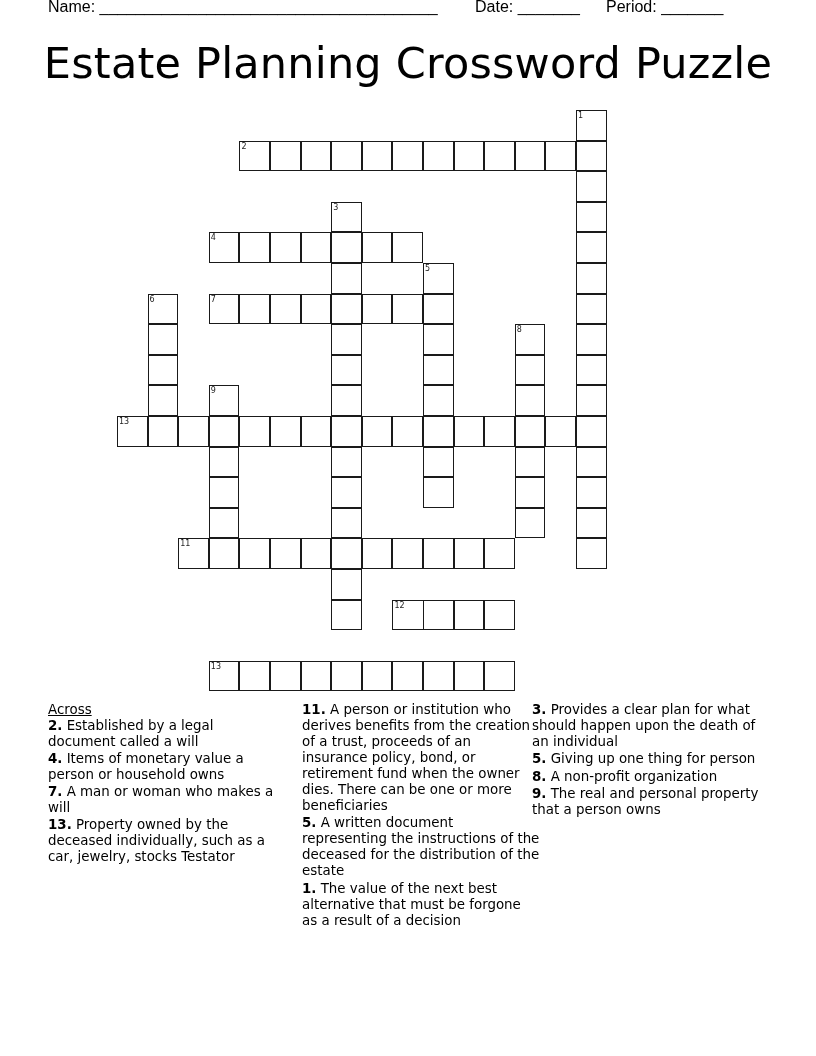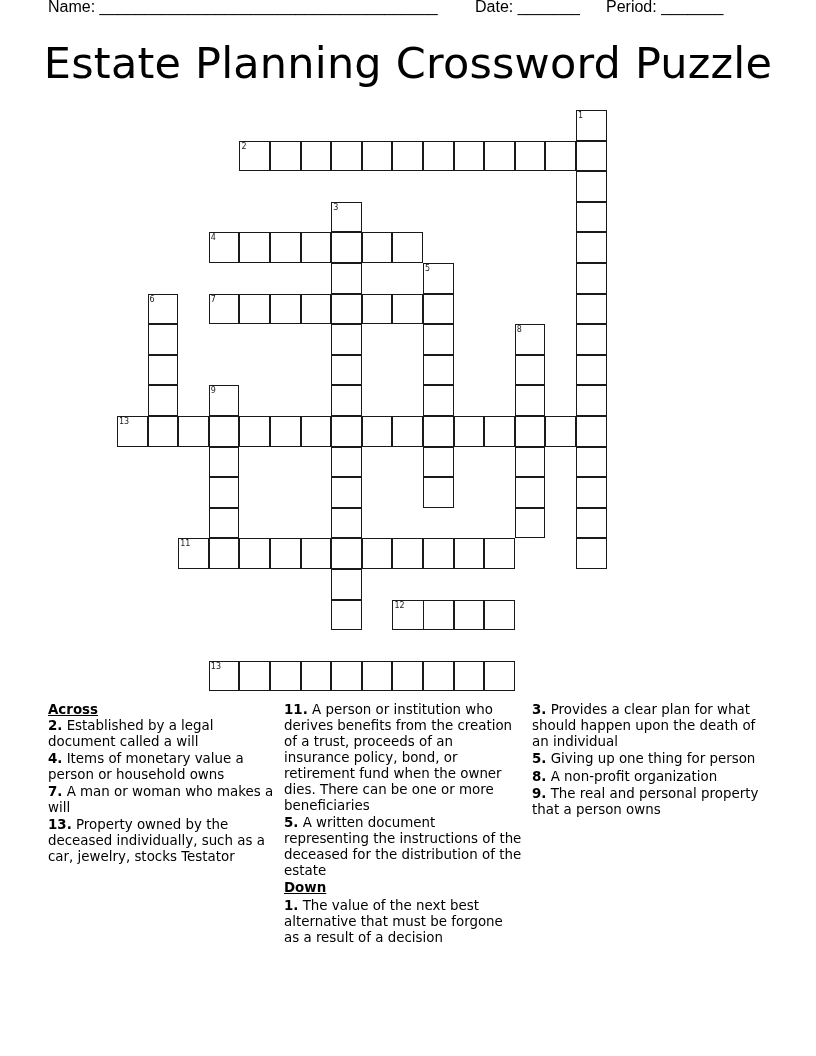--- a/index.html
+++ b/index.html
@@ -21,25 +21,25 @@
     border: 1.6px solid #1a1a1a; background: #fff;
   }
   .cell .num {
     position: absolute; left: 1px; top: 0px; font-family: "DejaVu Sans", sans-serif;
     font-size: 8px; line-height: 9px; color: #222;
   }
   .clues {
     position: absolute; top: 702px; font-family: "DejaVu Sans", sans-serif;
     font-size: 13.4px; line-height: 16px; color: #000;
   }
-  .clues .heading { font-weight: bold; text-decoration: underline; display: block; }
+  .clues .heading { font-weight: normal; text-decoration: underline; display: block; }
   .clue { display: block; margin-bottom: 1px; }
   .clue b { font-weight: bold; }
   .col1 { left: 48px; width: 235px; }
-  .col2 { left: 284px; width: 238px; }
+  .col2 { left: 302px; width: 238px; }
   .col3 { left: 532px; width: 230px; }
   .gap { margin-top: 2px; }
 </style>
 </head>
 <body>
 
 <div class="header-line">
   <span style="left:0">Name: ______________________________________</span>
   <span style="left:427px">Date: _______</span>
   <span style="left:558px">Period: _______</span>
@@ -191,21 +191,20 @@
   <span class="heading">Across</span>
   <span class="clue"><b>2.</b><span> Established by a legal document called a will</span></span>
   <span class="clue"><b>4.</b><span> Items of monetary value a person or household owns</span></span>
   <span class="clue"><b>7.</b><span> A man or woman who makes a will</span></span>
   <span class="clue"><b>13.</b><span> Property owned by the deceased individually, such as a car, jewelry, stocks Testator</span></span>
 </div>
 
 <div class="clues col2">
   <span class="clue"><b>11.</b><span> A person or institution who derives benefits from the creation of a trust, proceeds of an insurance policy, bond, or retirement fund when the owner dies. There can be one or more beneficiaries</span></span>
   <span class="clue"><b>5.</b><span> A written document representing the instructions of the deceased for the distribution of the estate</span></span>
-  <span class="heading">Down</span>
   <span class="clue gap"><b>1.</b><span> The value of the next best alternative that must be forgone as a result of a decision</span></span>
 </div>
 
 <div class="clues col3">
   <span class="clue"><b>3.</b><span> Provides a clear plan for what should happen upon the death of an individual</span></span>
   <span class="clue"><b>5.</b><span> Giving up one thing for person</span></span>
   <span class="clue gap"><b>8.</b><span> A non-profit organization</span></span>
   <span class="clue"><b>9.</b><span> The real and personal property that a person owns</span></span>
 </div>
 

